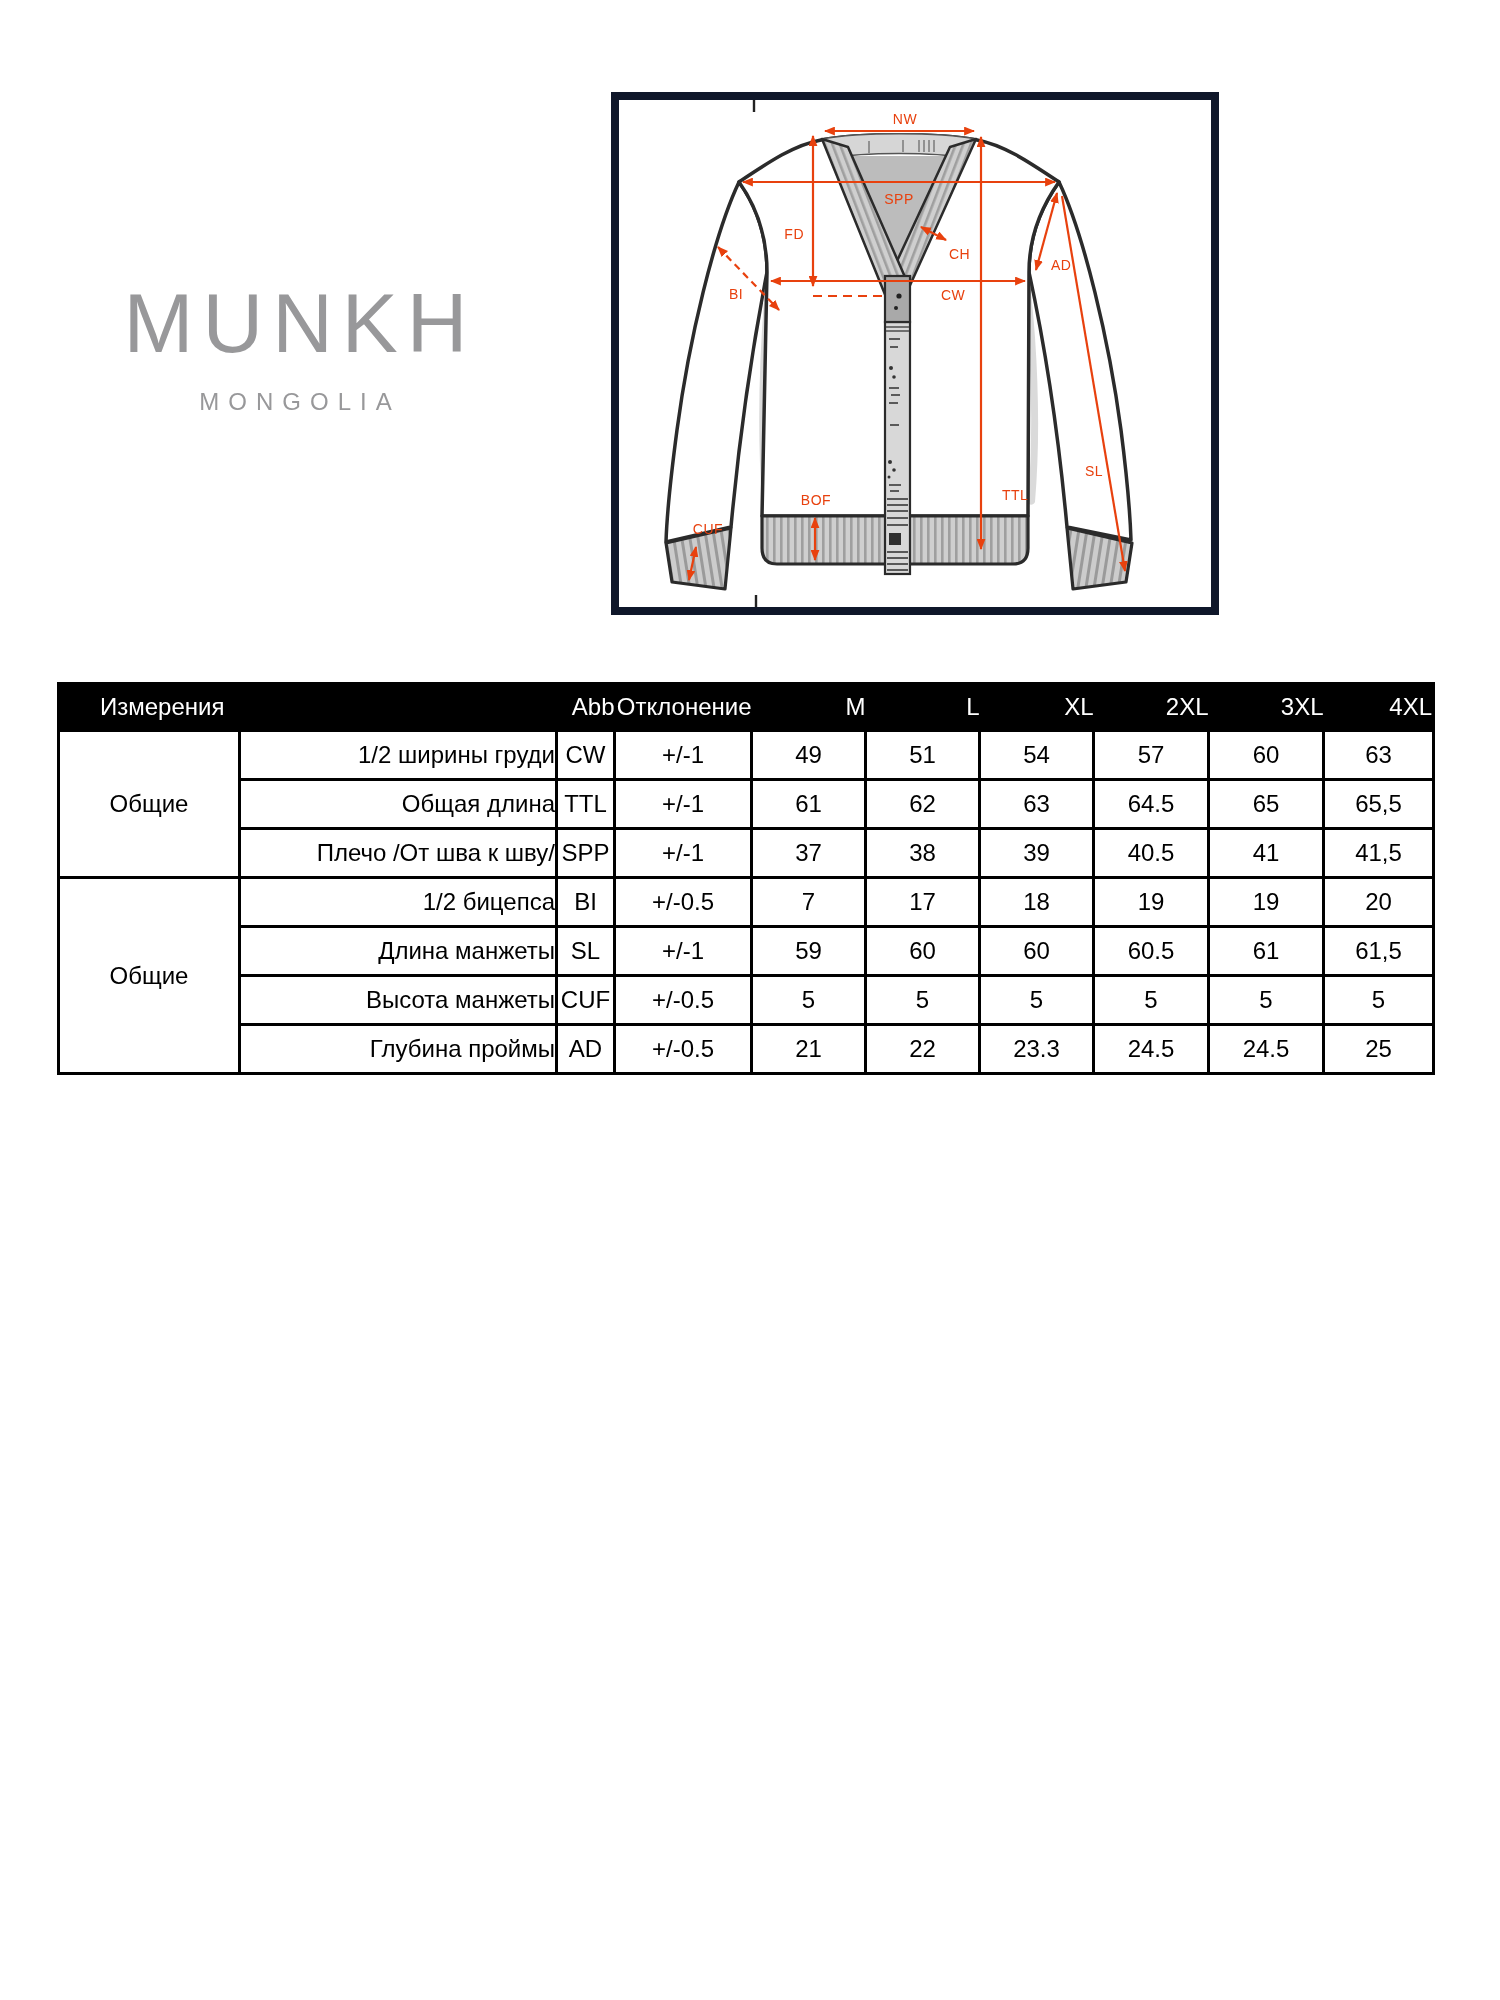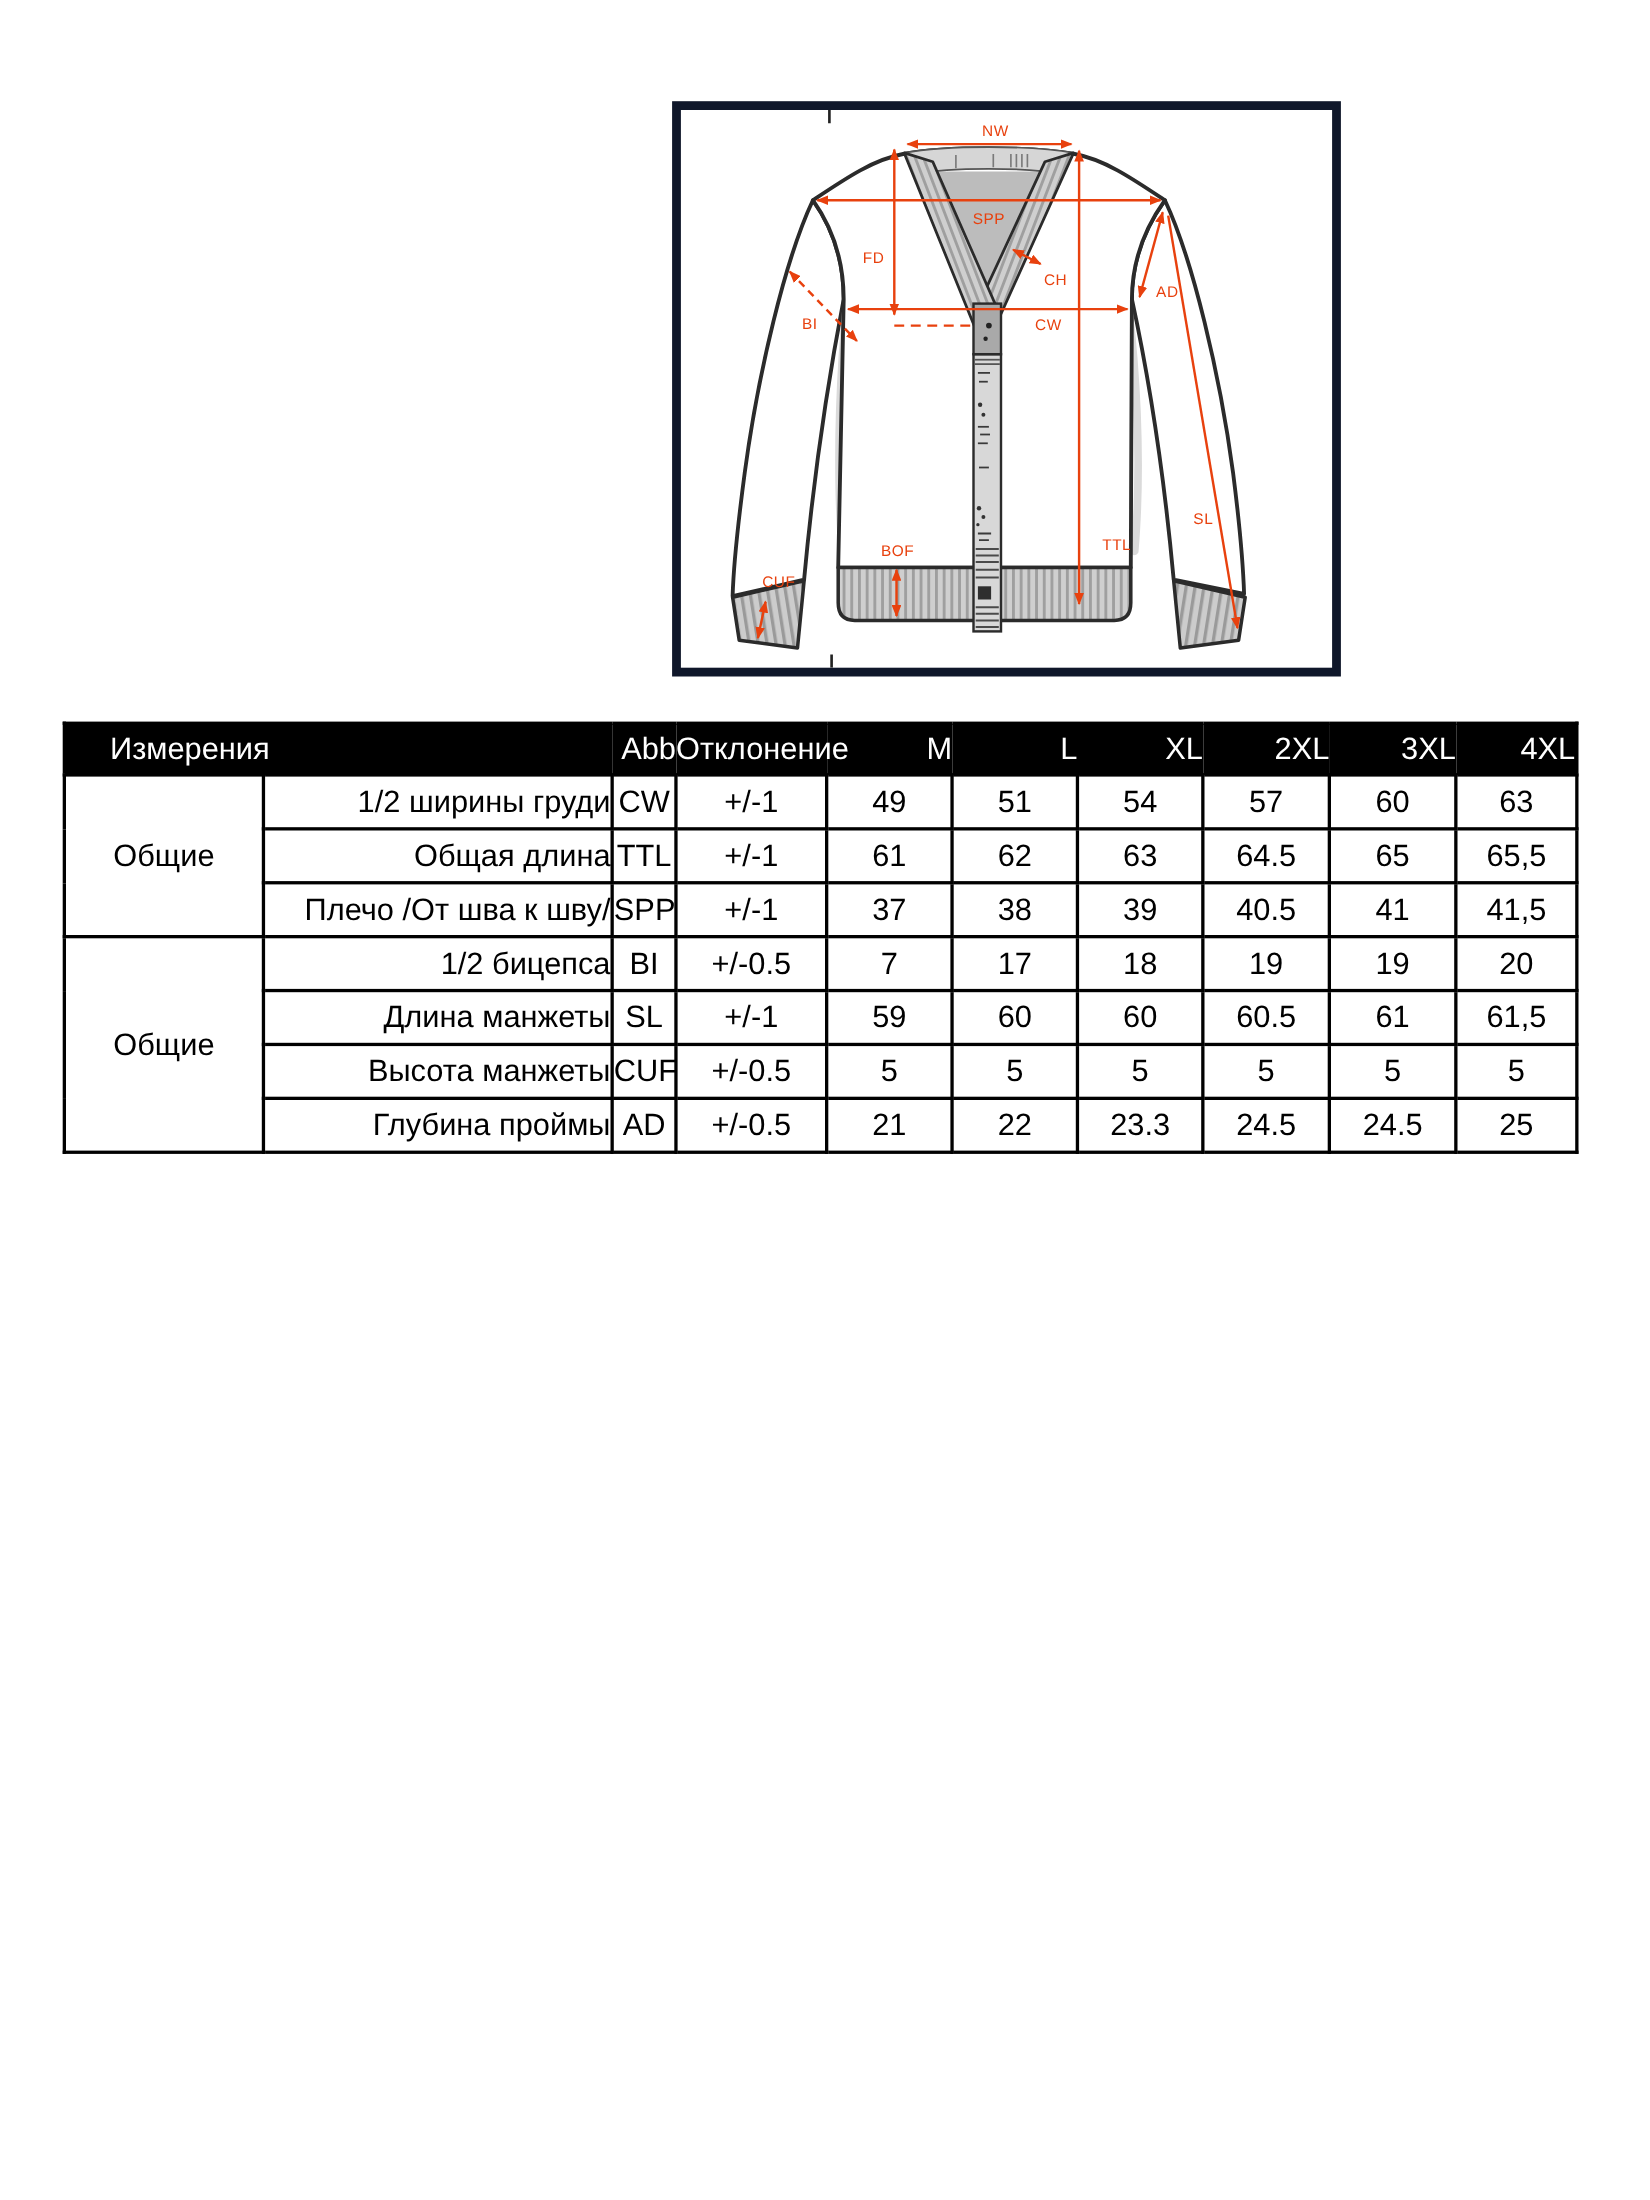--- a/index.html
+++ b/index.html
@@ -15,41 +15,45 @@
   }
   
   .logo{position:absolute;left:118px;top:283px;width:355px;text-align:center;color:var(--logo-gray);}
   .logo-main{font-size:84px;line-height:80px;font-weight:400;letter-spacing:9px;margin-right:-9px;}
   .logo-sub{font-size:24px;line-height:24px;letter-spacing:9px;margin-right:-9px;margin-top:27px;}
   
   .diagram{position:absolute;left:611px;top:92px;width:592px;height:507px;border:8px solid #0f172a;box-sizing:content-box;}
   .diagram svg{display:block;width:592px;height:507px;}
   
   table.size-table{
-    position:absolute;left:57px;top:656px;width:1375px;
+    position:absolute;left:57px;top:682px;width:1375px;
     border-collapse:collapse;table-layout:fixed;
-    font-size:28px;color:var(--ink);
+    font-size:24px;color:var(--ink);
   }
   table.size-table thead th{
     background:#000;color:#fff;font-weight:400;height:44px;
     border:none;padding:0;text-align:right;white-space:nowrap;overflow:visible;
   }
   table.size-table thead th.measure-head{text-align:left;padding-left:40px;}
   table.size-table tbody td{
     border:3px solid #000;background:#fff;height:46px;
     text-align:center;vertical-align:middle;padding:0;white-space:nowrap;
   }
   table.size-table tbody td.label-cell{text-align:right;padding-left:10px;}
   table.size-table{border:3px solid #000;}
 </style>
 </head>
 <body>
 
 <div class="page">
 
+  <div class="logo">
+    <div class="logo-main">MUNKH</div>
+    <div class="logo-sub">MONGOLIA</div>
+  </div>
 
   <div class="diagram">
     <svg viewBox="0 0 592 507">
       <defs>
         <marker id="ah" viewBox="0 0 10 8" refX="9" refY="4" markerWidth="11" markerHeight="9" orient="auto-start-reverse" markerUnits="userSpaceOnUse">
           <path d="M0,0 L10,4 L0,8 Z" fill="#e8410e"></path>
         </marker>
         <pattern id="ribV" width="7" height="7" patternUnits="userSpaceOnUse">
           <rect width="7" height="7" fill="#cfcfcf"></rect>
             <rect width="2.6" height="7" fill="#9f9f9f"></rect>

